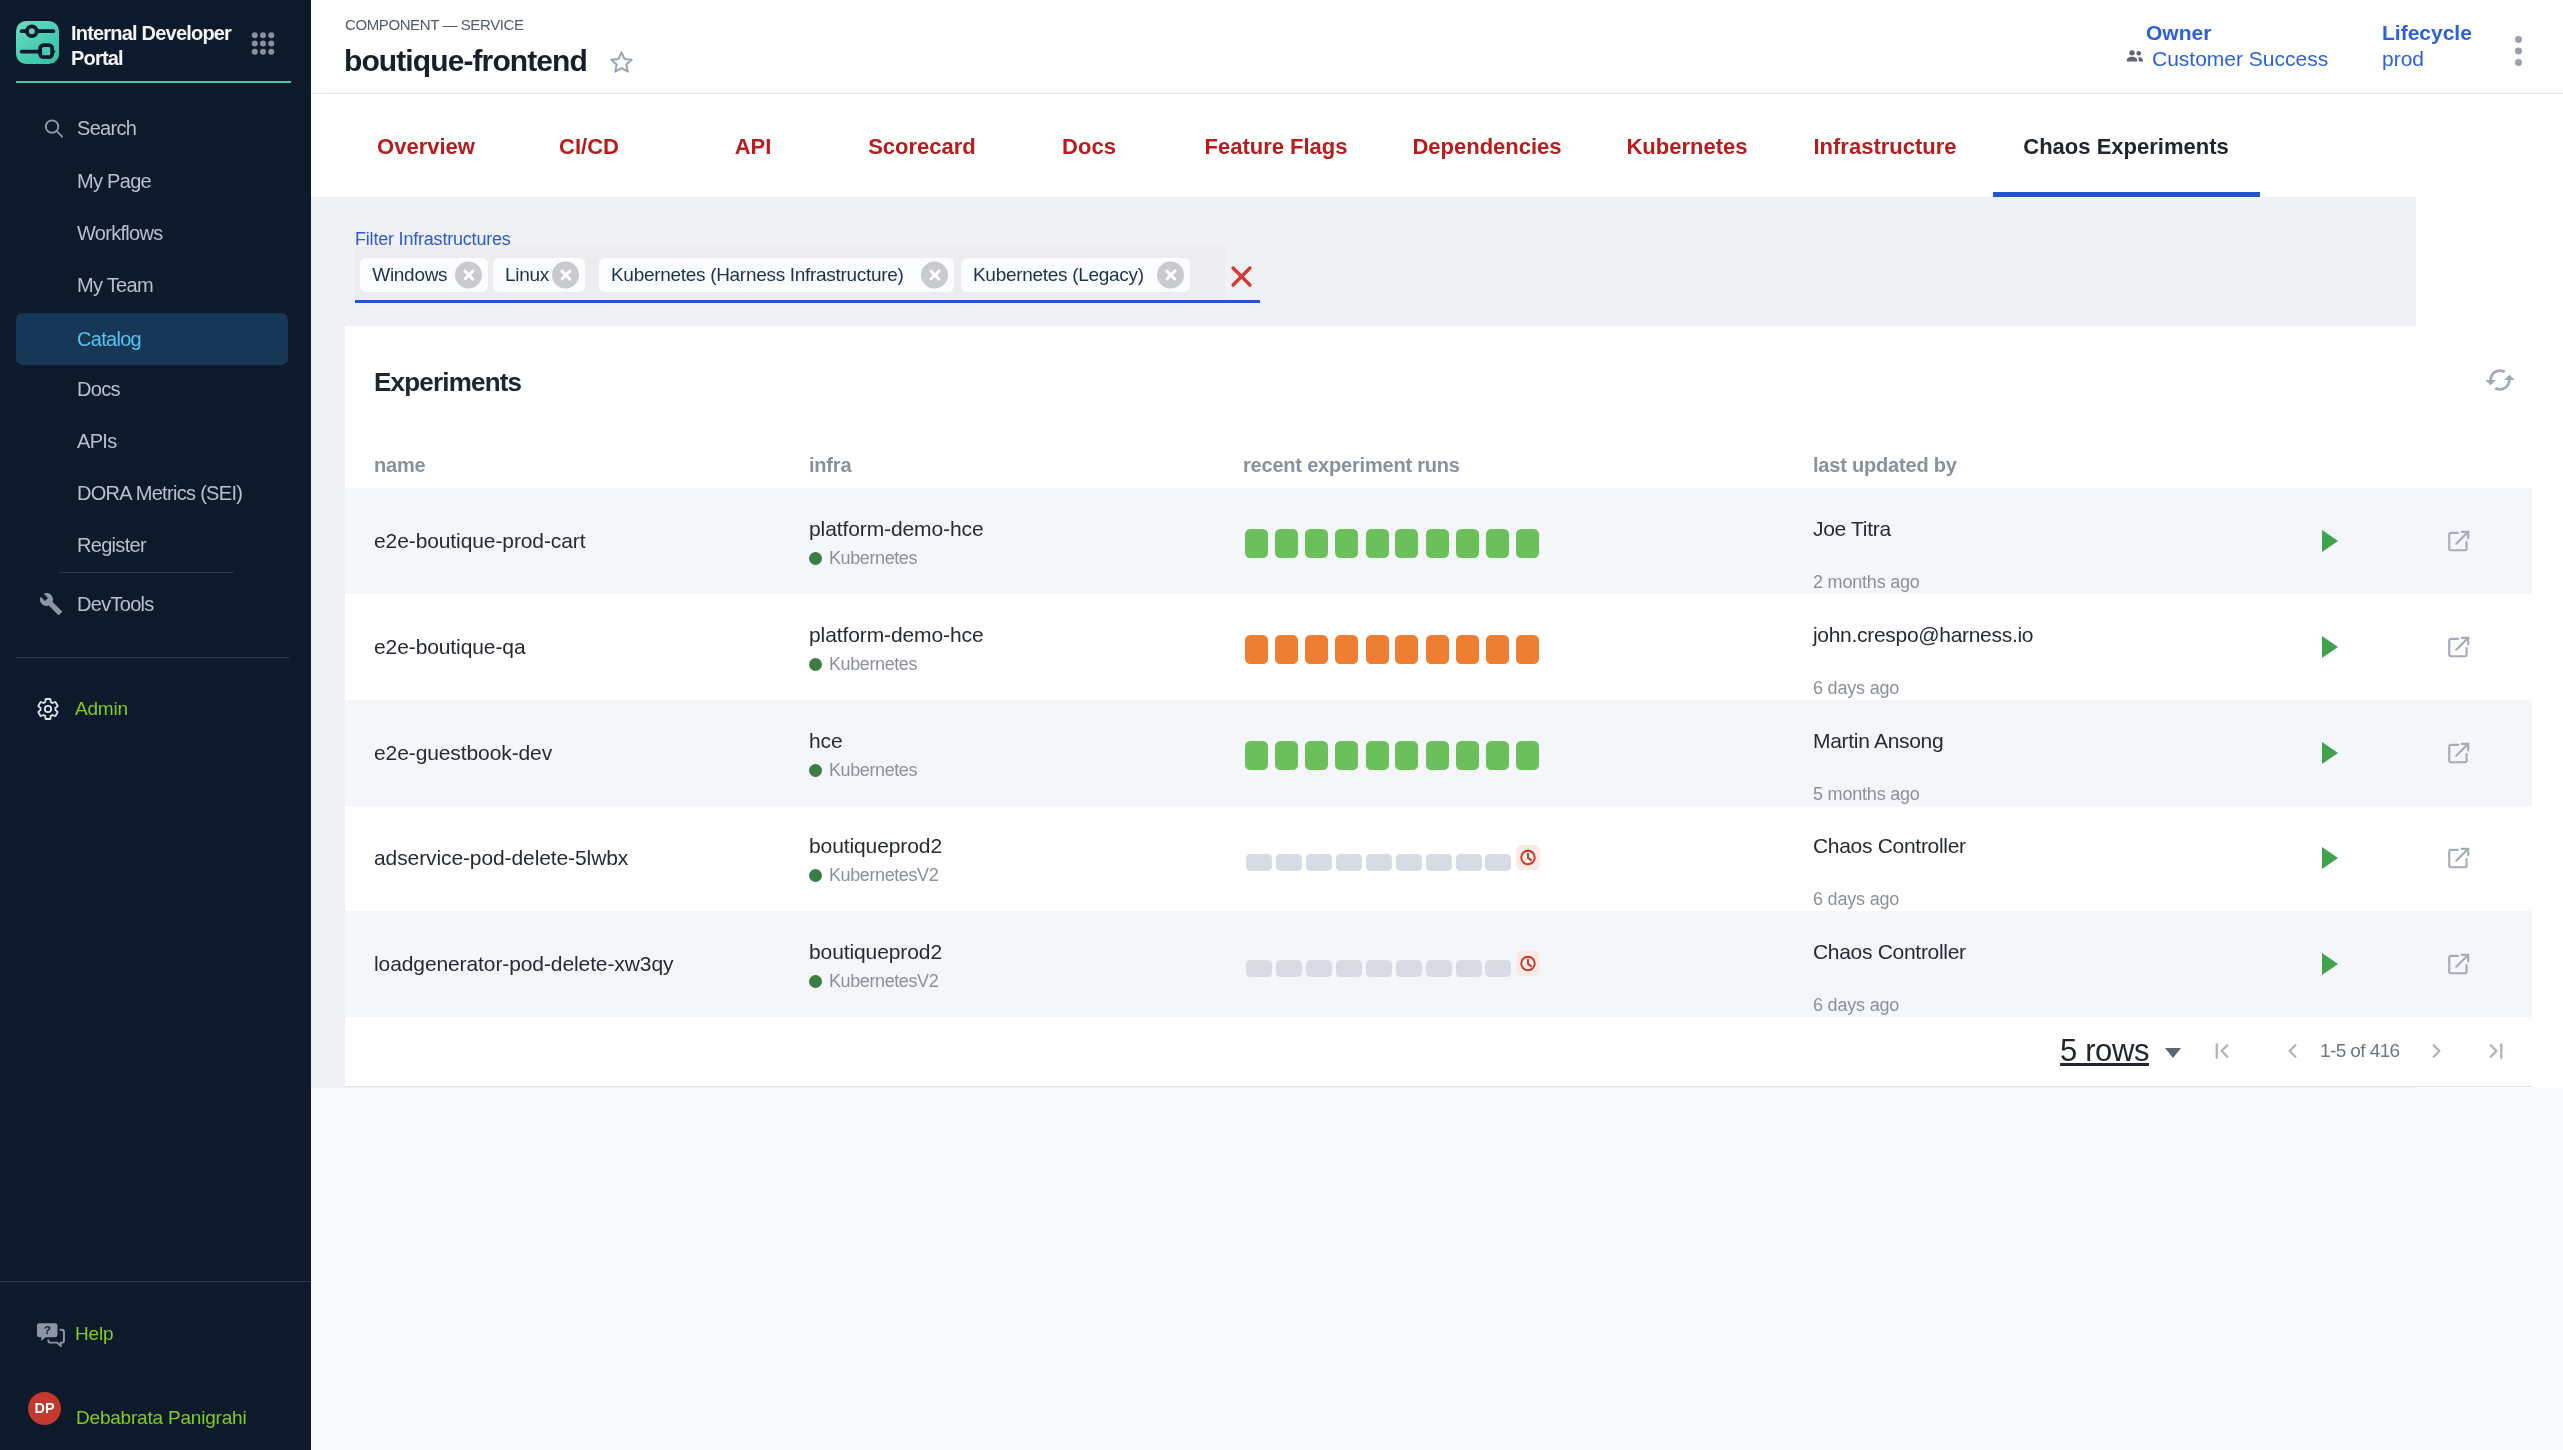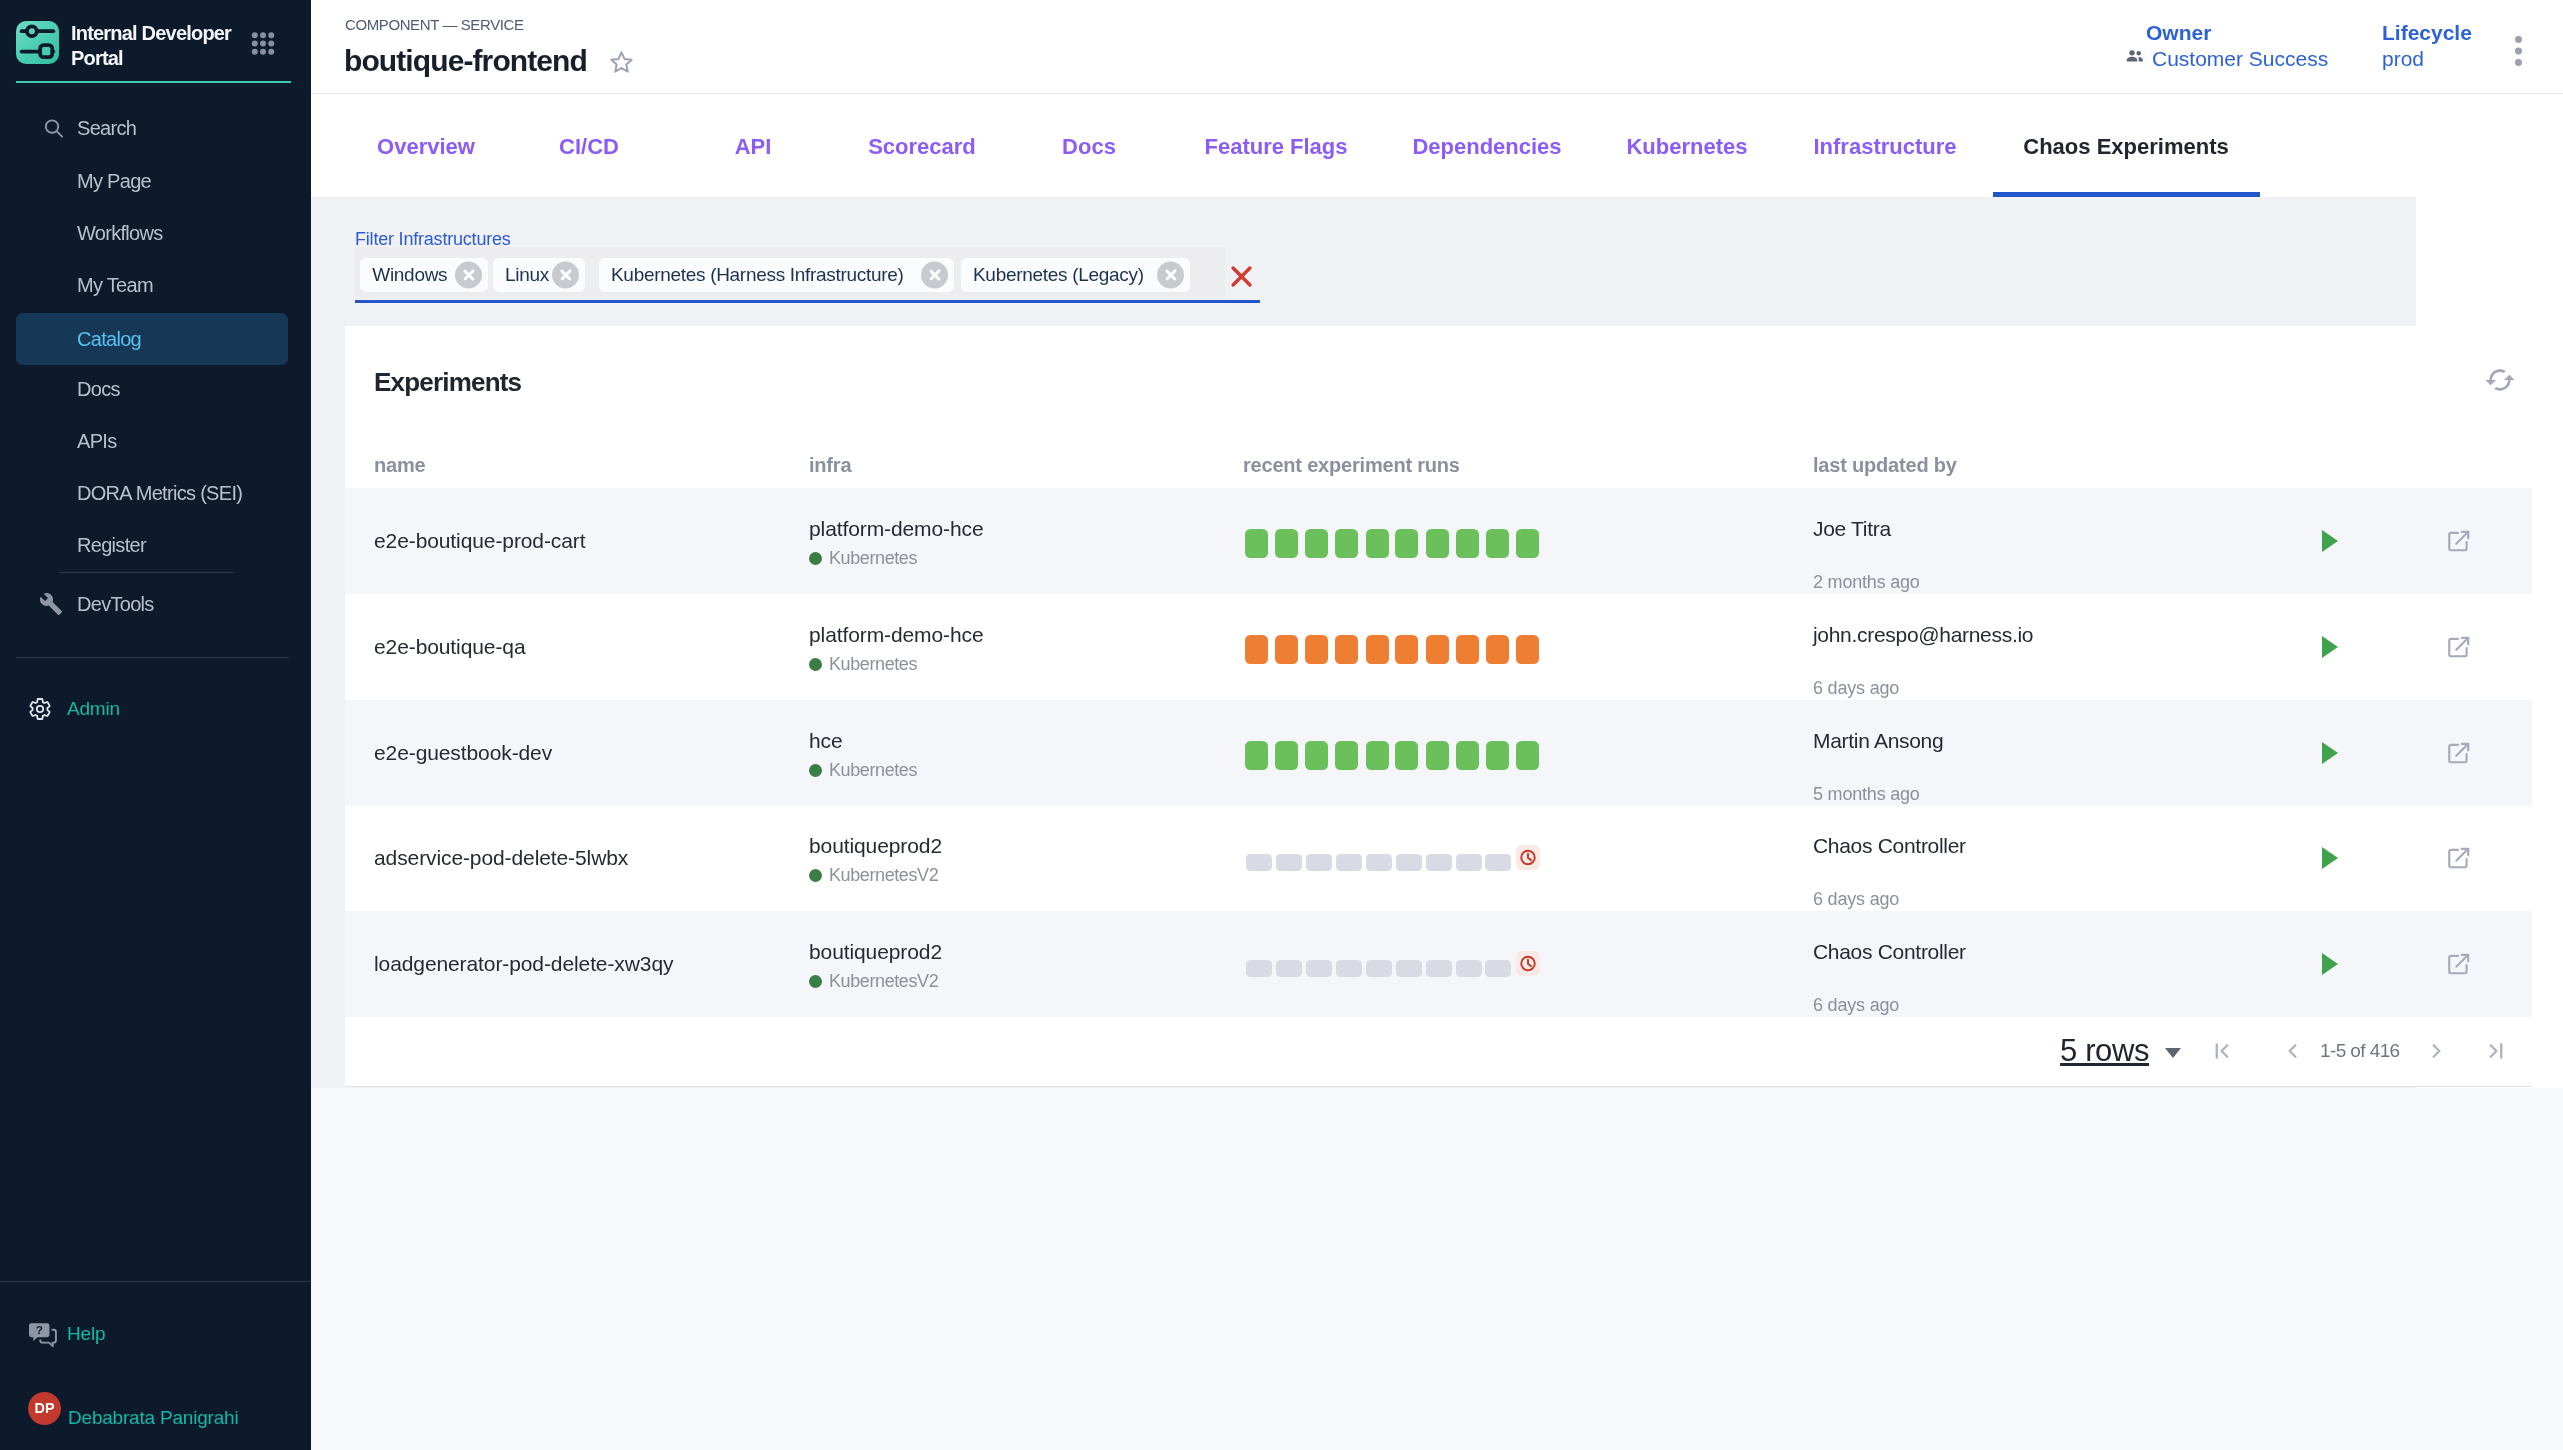--- a/index.html
+++ b/index.html
@@ -10,36 +10,36 @@
 
 #sidebar { left:0; top:0; width:311px; height:1450px; background:#0d1a2c; }
 #logo { left:16px; top:20.5px; width:43px; height:43px; border-radius:10px; background:linear-gradient(140deg,#6cdcc4 0%,#2ebfa1 100%); }
 #brand { left:71px; top:20.5px; width:197px; color:#f4f6f9; font-size:20px; line-height:25px; font-weight:bold; letter-spacing:-0.8px; }
 #gridicon { left:251px; top:32px; }
 #tealline { left:16px; top:81px; width:275px; height:2.3px; background:#41c9ad; }
 .navitem { left:0; width:311px; height:52px; color:#b9c0cc; font-size:20px; letter-spacing:-0.7px; }
 .navitem .txt { position:absolute; left:77px; top:50%; transform:translateY(-50%); }
 .navicon { position:absolute; left:42px; top:50%; transform:translateY(-50%); }
 #catalogbox { left:16px; top:313px; width:272px; height:52px; background:#173757; border-radius:6.8px; }
-.botitem { left:0; width:285px; height:52px; color:#14b8a6; font-size:19px; letter-spacing:-0.2px; }
+.botitem { left:8px; width:285px; height:52px; color:#84cc16; font-size:19px; letter-spacing:-0.2px; }
 .botitem .txt { position:absolute; left:67px; top:50%; transform:translateY(-50%); }
 .sdivider { height:0.8px; background:#2a3850; }
 #avatar { left:28px; top:1392px; width:33px; height:33px; border-radius:50%; background:#c2392e; color:#fff; font-size:14.4px; font-weight:bold; text-align:center; line-height:33px; letter-spacing:0px; }
 
 
 #header { left:311px; top:0; width:2252px; height:94px; background:#ffffff; border-bottom:1.5px solid #e4e6ea; }
 #kicker { left:345px; top:16px; font-size:15px; letter-spacing:-0.4px; color:#4e5b75; }
 #title { left:344px; top:44px; font-size:30px; font-weight:bold; letter-spacing:-0.9px; color:#181f2a; }
 #star { left:607px; top:48px; }
 .hlabel { font-size:21px; font-weight:bold; color:#2d62d6; }
 .hval { font-size:21px; color:#2d62d6; }
 
 
 #tabbar { left:311px; top:96px; width:2252px; height:101px; background:#ffffff; }
-.tab { position:absolute; top:50%; transform:translate(-50%,-50%); font-size:22px; font-weight:bold; letter-spacing:0px; color:#8b5cf6; white-space:nowrap; }
+.tab { position:absolute; top:50%; transform:translate(-50%,-50%); font-size:22px; font-weight:bold; letter-spacing:0px; color:#b91c1c; white-space:nowrap; }
 #tabactive { color:#20252e; }
 #tabline { left:1993px; top:192px; width:267px; height:4.6px; background:#2356cb; }
 
 
 #content { left:311px; top:197px; width:2105px; height:1253px; background:#eff1f5; }
 #filterlabel { left:44px; top:32px; font-size:18px; color:#2d5bd2; letter-spacing:-0.2px; }
 #filterbox { left:44px; top:50px; width:870px; height:51px; background:#ededef; }
 .chip { position:absolute; top:10.6px; height:34px; background:#fbfcfd; border-radius:6px; font-size:19px; color:#1e3050; letter-spacing:-0.3px; }
 .chip .ct { position:absolute; left:12px; top:50%; transform:translateY(-50%); white-space:nowrap; }
 .chipx { position:absolute; right:6px; top:50%; transform:translateY(-50%); width:27px; height:27px; border-radius:50%; background:#c9cacf; }

